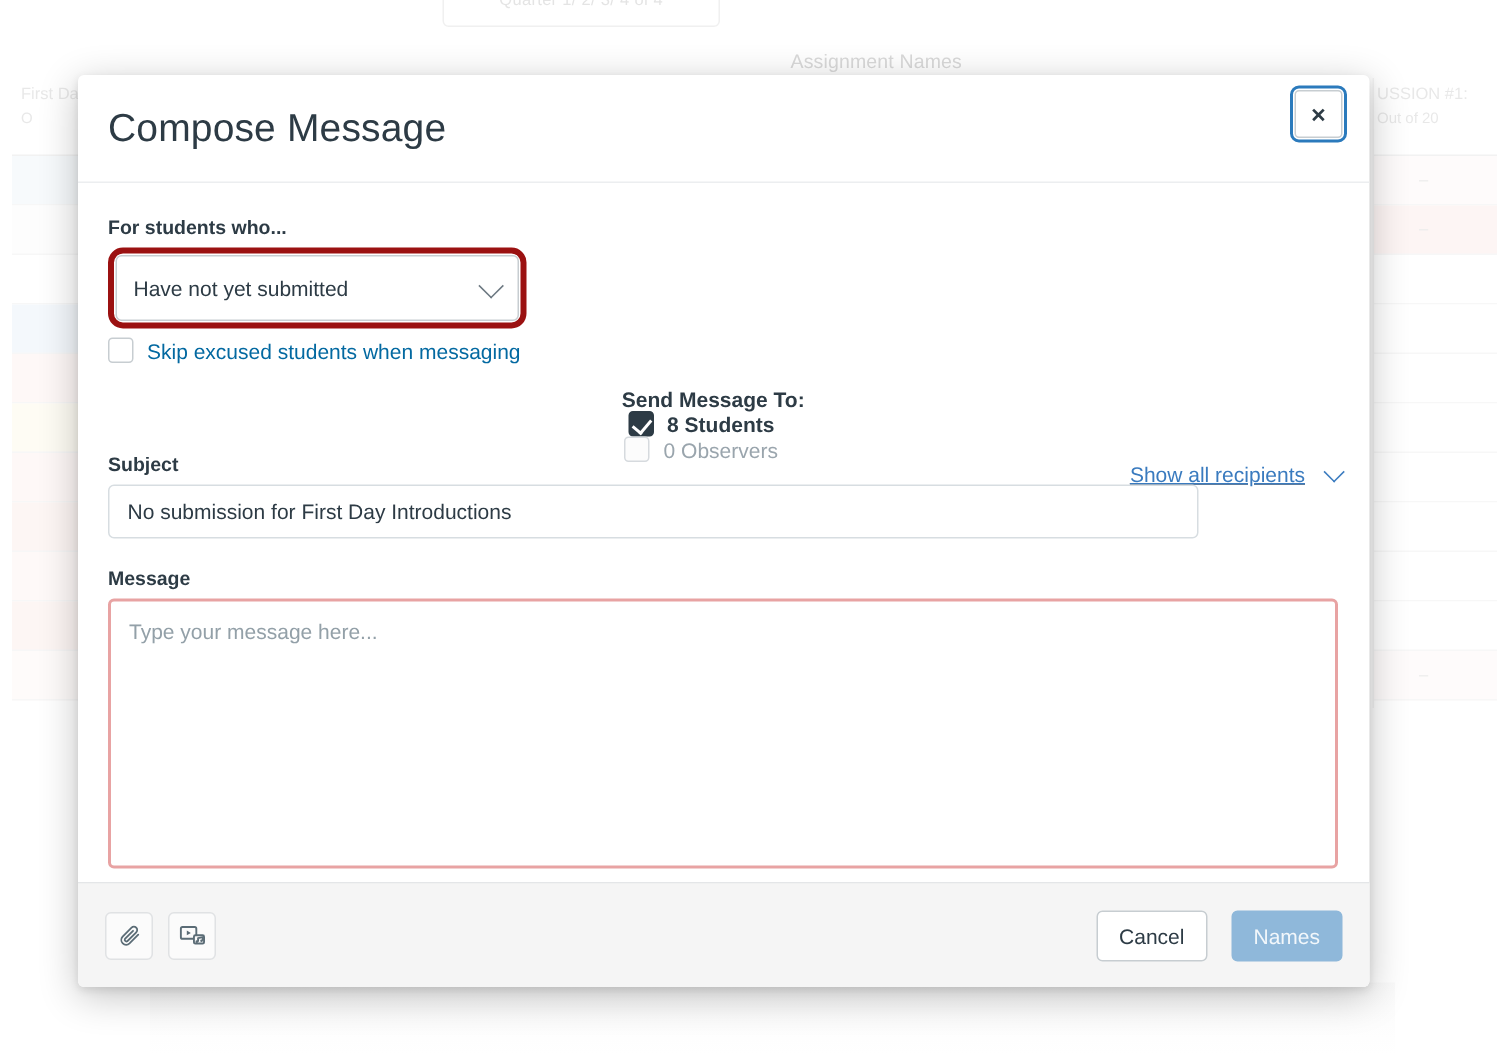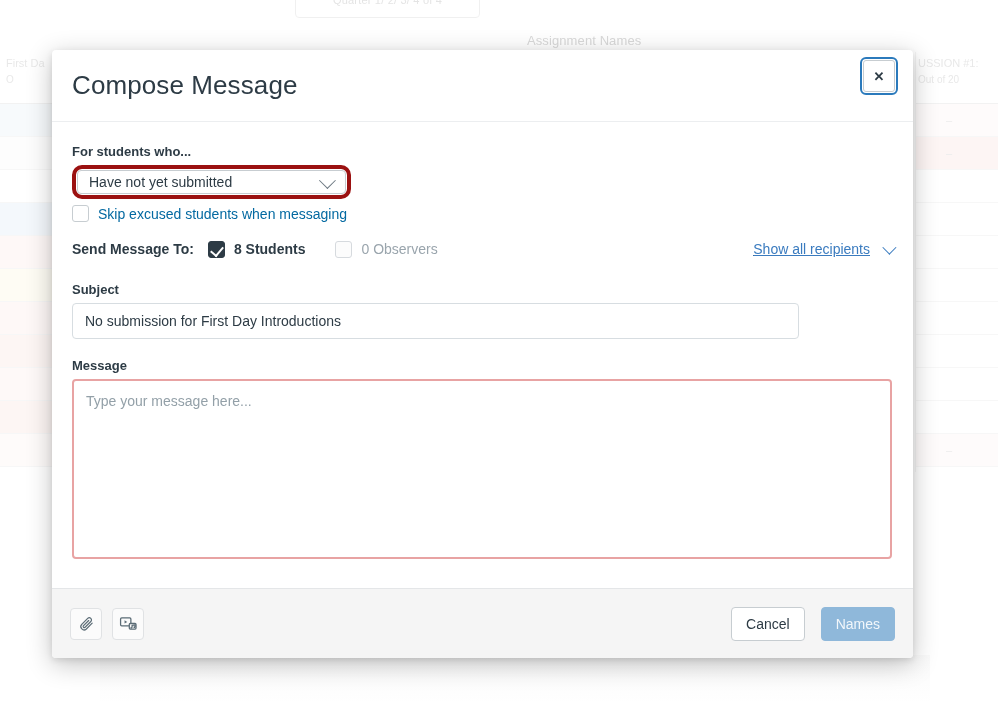--- a/index.html
+++ b/index.html
@@ -50,21 +50,21 @@
     width: 998px; height: 420px;
     opacity: .42;
   }
 
   .bg-col-left, .bg-col-right {
     position: absolute;
     top: 0;
     width: 62px;
     height: 420px;
   }
-  .bg-col-left { left: 0; border-right: 1px solid #e8e8e8; text-align: right; }
+  .bg-col-left { left: 8px; border-right: 1px solid #e8e8e8; text-align: right; }
   .bg-col-right { right: 0; left: auto; width: 83px; border-left: 1px solid #e8e8e8; }
 
   .bg-hdr {
     height: 52px;
     border-bottom: 1px solid #e2e2e2;
     position: relative;
     font-size: 11px;
     color: #c9c9c9;
   }
   .bg-hdr .l1 { position: absolute; left: 6px; top: 5px; white-space: nowrap; }
@@ -161,21 +161,21 @@
 
   
   .select-annot {
     width: 279px;
     border: 4px solid #9b1111;
     border-radius: 10px;
     padding: 1px;
     margin-bottom: 6px;
   }
   .select-box {
-    height: 24px;
+    height: 44px;
     border: 1px solid #c7cdd1;
     border-radius: 4px;
     background: #fff;
     display: flex;
     align-items: center;
     padding: 0 8px 0 11px;
     cursor: pointer;
   }
   .select-value {
     flex: 1 1 auto;
@@ -221,20 +221,21 @@
     transform: rotate(40deg);
   }
   .cb.disabled { border-color: #d6dade; background: #fcfcfc; cursor: default; }
   .cb-text { font-size: 14px; color: #0369a1; }
 
   .send-to-row {
     display: flex;
     align-items: center;
     margin-top: 16px;
     height: 22px;
+    flex-direction: column;
   }
   .send-to-label {
     font-size: 14px;
     font-weight: 700;
     color: #2d3b45;
     margin-right: 14px;
   }
   .recip {
     display: flex;
     align-items: center;

